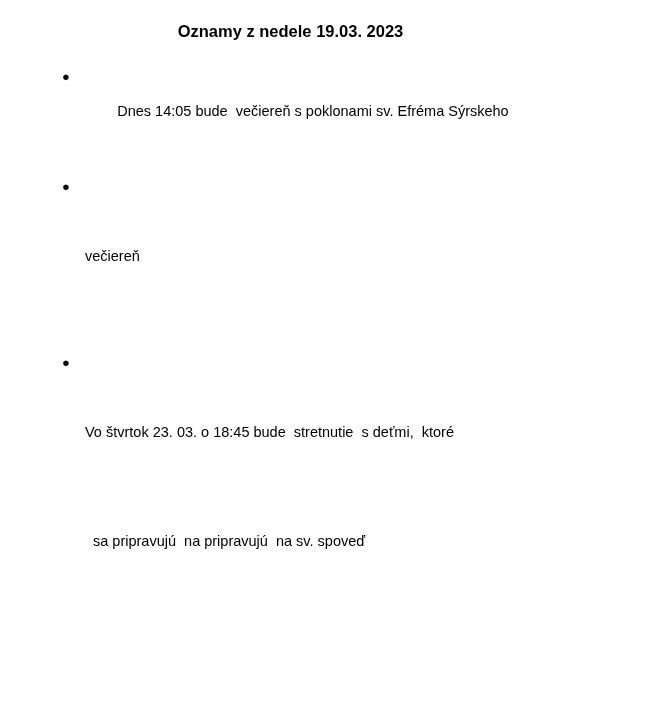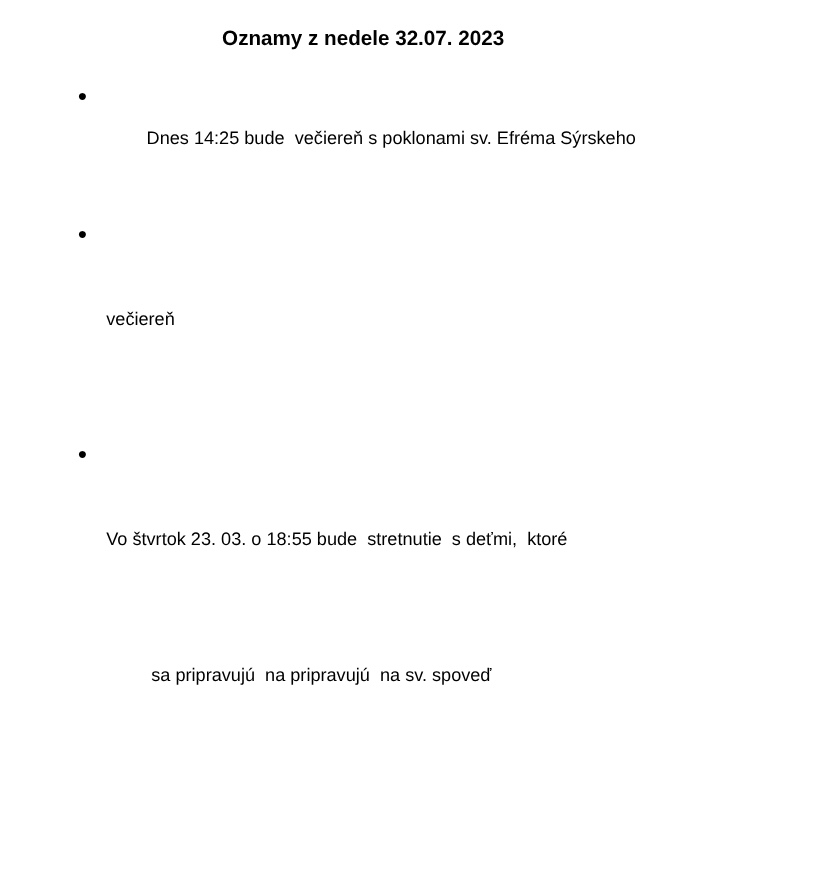--- a/index.html
+++ b/index.html
@@ -48,49 +48,48 @@
   .content {
     flex: 1;
     white-space: pre-wrap;
   }
   li.mb5  { margin-bottom: 5px; }
   li.mb1  { margin-bottom: 1px; }
   li.mb10 { margin-bottom: 10px; }
   .cont-spoved {
     padding-left: 8px;
     margin-top: 4px;
-    margin-left: 28px;
   }
 </style>
 </head>
 <body>
 
 <div class="page">
 
-  <h1 class="title">Oznamy z nedele 32.07. 2023</h1>
+  <h1 class="title">Oznamy z nedele 19.03. 2023</h1>
 
   <ul class="bullets">
 
     <li class="mb5">
       <span class="marker">●</span>
       <div class="content">
-        <span>Dnes 14:25 bude  večiereň s poklonami sv. Efréma Sýrskeho</span>
+        <span>Dnes 14:05 bude  večiereň s poklonami sv. Efréma Sýrskeho</span>
       </div>
     </li>
 
     <li class="mb1">
       <span class="marker">●</span>
       <div class="content">
         <div>večiereň</div>
       </div>
     </li>
 
     <li class="mb10">
       <span class="marker">●</span>
       <div class="content">
-        <div>Vo štvrtok 23. 03. o 18:55 bude  stretnutie  s deťmi,  ktoré</div>
+        <div>Vo štvrtok 23. 03. o 18:45 bude  stretnutie  s deťmi,  ktoré</div>
         <div class="cont-spoved">sa pripravujú  na pripravujú  na sv. spoveď</div>
       </div>
     </li>
 
   </ul>
 
 </div>
 
 </body></html>

